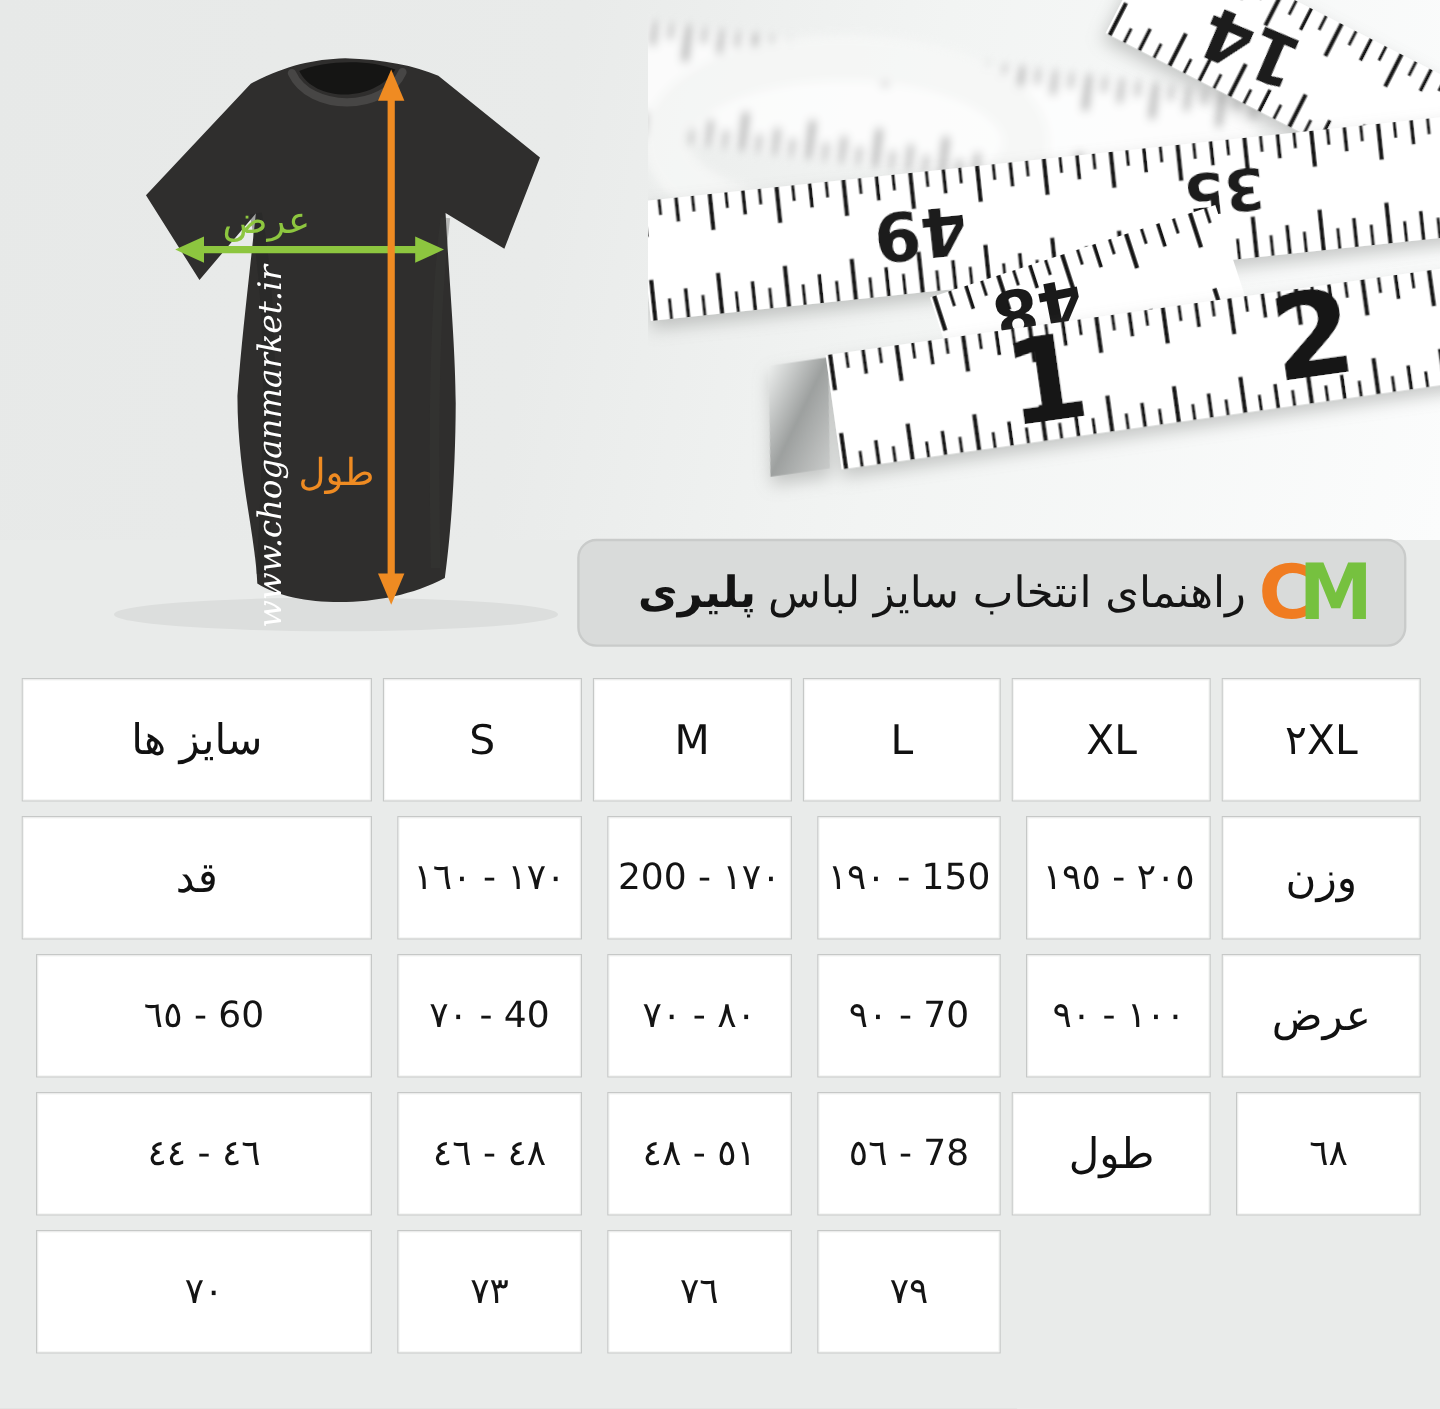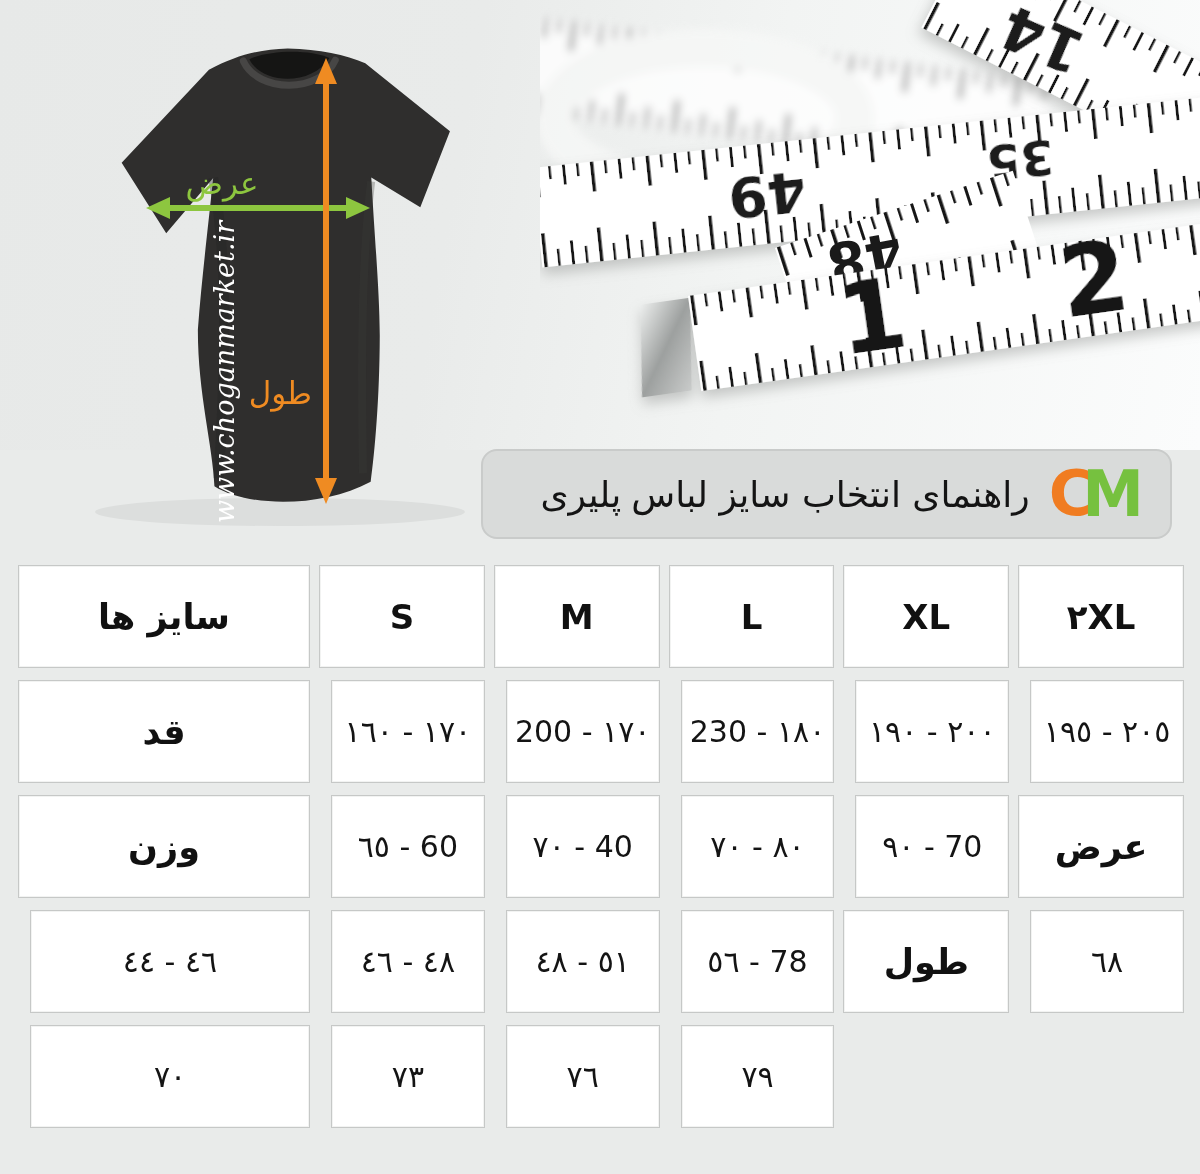--- a/index.html
+++ b/index.html
@@ -19,42 +19,42 @@
   
   .titlebar{
     position:absolute;left:481px;top:449px;width:691px;height:90px;
     background:#d9dbda;border:2px solid #c9cbca;border-radius:16px;
     box-sizing:border-box;z-index:5;
   }
   .titlebar .title{
     position:absolute;inset:0;display:flex;align-items:center;justify-content:center;
     padding-right:110px;font-size:36px;letter-spacing:0.5px;color:#141414;
   }
-  .titlebar .title b{margin-right:10px;font-weight:normal;margin-left:27px;}
+  .titlebar .title b{margin-right:10px;font-weight:bold;margin-left:27px;}
   .logo{
     position:absolute;right:26px;top:50%;transform:translateY(-50%);
     font-weight:bold;font-size:62px;line-height:1;display:flex;align-items:center;
   }
   .logo .lc{color:#f07c21;}
   .logo .lm{color:#76c13f;margin-left:-12px;transform:scaleY(1.04);}
   
   .grid{
     position:absolute;left:0;top:565px;width:1200px;box-sizing:border-box;
     padding:0 16px 0 18px;
     display:grid;
     grid-template-columns:292px repeat(5,1fr);
     grid-template-rows:repeat(5,103px);
     gap:12px 9px;
   }
   .cell{
     background:#fff;border:1px solid #c6c8c7;
     display:flex;align-items:center;justify-content:center;
     box-shadow:0 0 0 1px #f2f3f2 inset;
   }
-  .hdr{font-weight:bold;font-size:34px;text-align:right;}
+  .hdr{font-weight:normal;font-size:34px;text-align:right;}
   .fa{font-size:35px;}
   .val{font-size:30px;font-weight:normal;color:#141414;margin-left:12px;}
 </style>
 </head>
 <body>
 
 <div class="canvas">
 
   <div class="hero">
 
@@ -173,28 +173,28 @@
   <div class="grid">
       <div class="cell hdr fa" dir="rtl">سایز ها</div>
       <div class="cell hdr" dir="ltr">S</div>
       <div class="cell hdr" dir="ltr">M</div>
       <div class="cell hdr" dir="ltr">L</div>
       <div class="cell hdr" dir="ltr">XL</div>
       <div class="cell hdr" dir="ltr">٢XL</div>
       <div class="cell hdr fa" dir="rtl">قد</div>
       <div class="cell val" dir="ltr">١٧٠ - ١٦٠</div>
       <div class="cell val" dir="ltr">200 - ١٧٠</div>
-      <div class="cell val" dir="ltr">230 - ١٨٠</div>
-      <div class="cell val" dir="ltr">٢٠٠ - ١٩٠</div>
+      <div class="cell val" dir="ltr">١٩٠ - 150</div>
       <div class="cell val" dir="ltr">٢٠٥ - ١٩٥</div>
       <div class="cell hdr fa" dir="rtl">وزن</div>
       <div class="cell val" dir="ltr">٦٥ - 60</div>
       <div class="cell val" dir="ltr">٧٠ - 40</div>
       <div class="cell val" dir="ltr">٨٠ - ٧٠</div>
       <div class="cell val" dir="ltr">٩٠ - 70</div>
+      <div class="cell val" dir="ltr">١٠٠ - ٩٠</div>
       <div class="cell hdr fa" dir="rtl">عرض</div>
       <div class="cell val" dir="ltr">٤٦ - ٤٤</div>
       <div class="cell val" dir="ltr">٤٨ - ٤٦</div>
       <div class="cell val" dir="ltr">٥١ - ٤٨</div>
       <div class="cell val" dir="ltr">٥٦ - 78</div>
       <div class="cell hdr fa" dir="rtl">طول</div>
       <div class="cell val" dir="ltr">٦٨</div>
       <div class="cell val" dir="ltr">٧٠</div>
       <div class="cell val" dir="ltr">٧٣</div>
       <div class="cell val" dir="ltr">٧٦</div>

